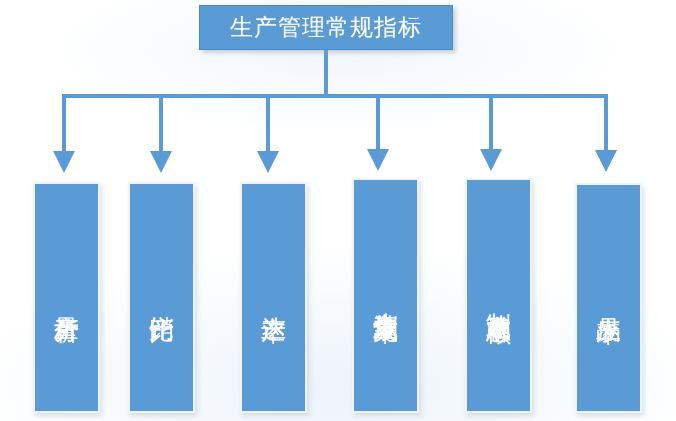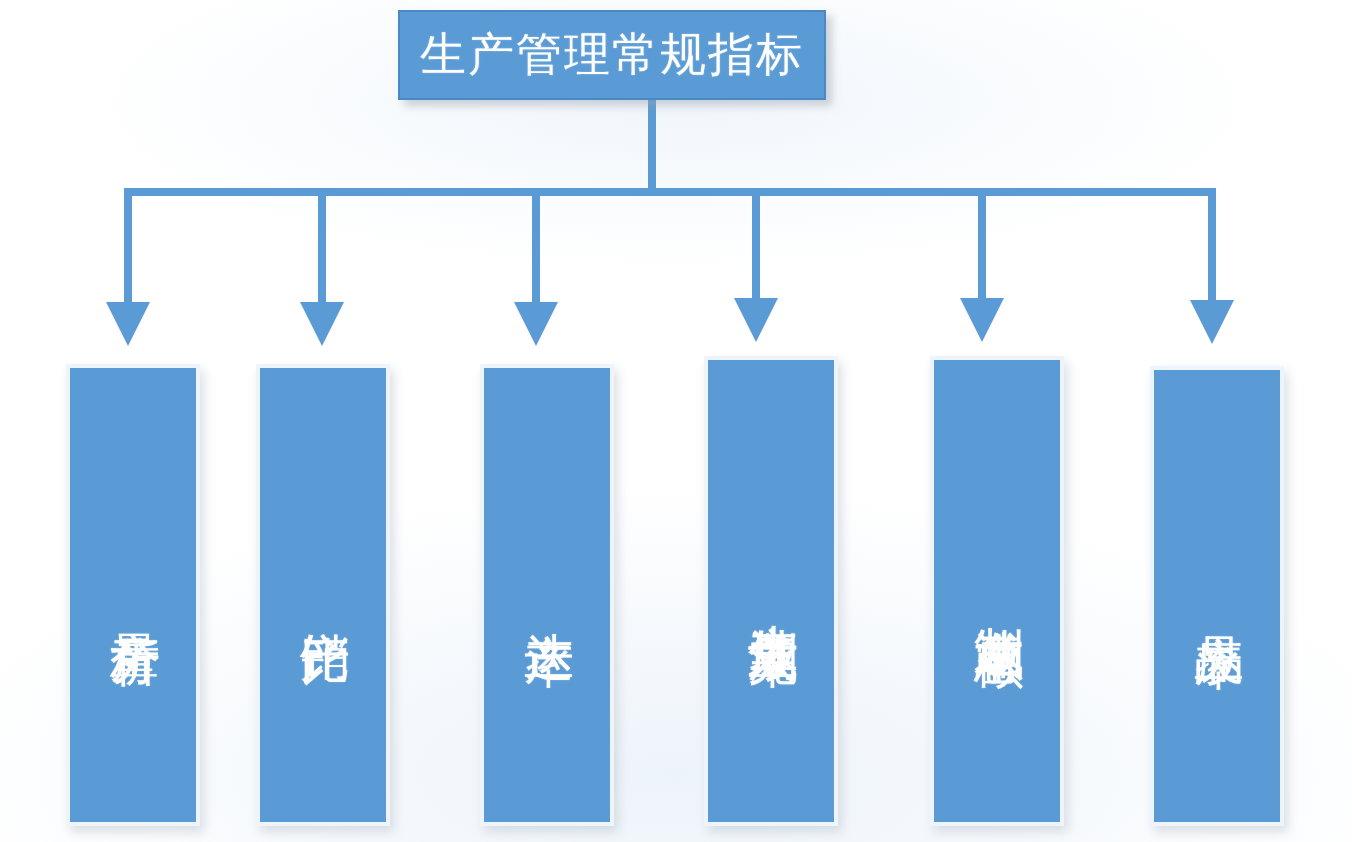--- a/index.html
+++ b/index.html
@@ -37,21 +37,21 @@
     top: 0;
     width: 676px;
     height: 421px;
   }
 
   
   .title-node {
     position: absolute;
     left: 199px;
     top: 5px;
-    width: 214px;
+    width: 254px;
     height: 45px;
     background: #5b9bd5;
     border: 1px solid #4a8ac4;
     box-sizing: border-box;
     box-shadow: 3px 3px 4px rgba(150,160,170,0.45);
     display: flex;
     align-items: center;
     justify-content: center;
   }
   .title-node .label {

